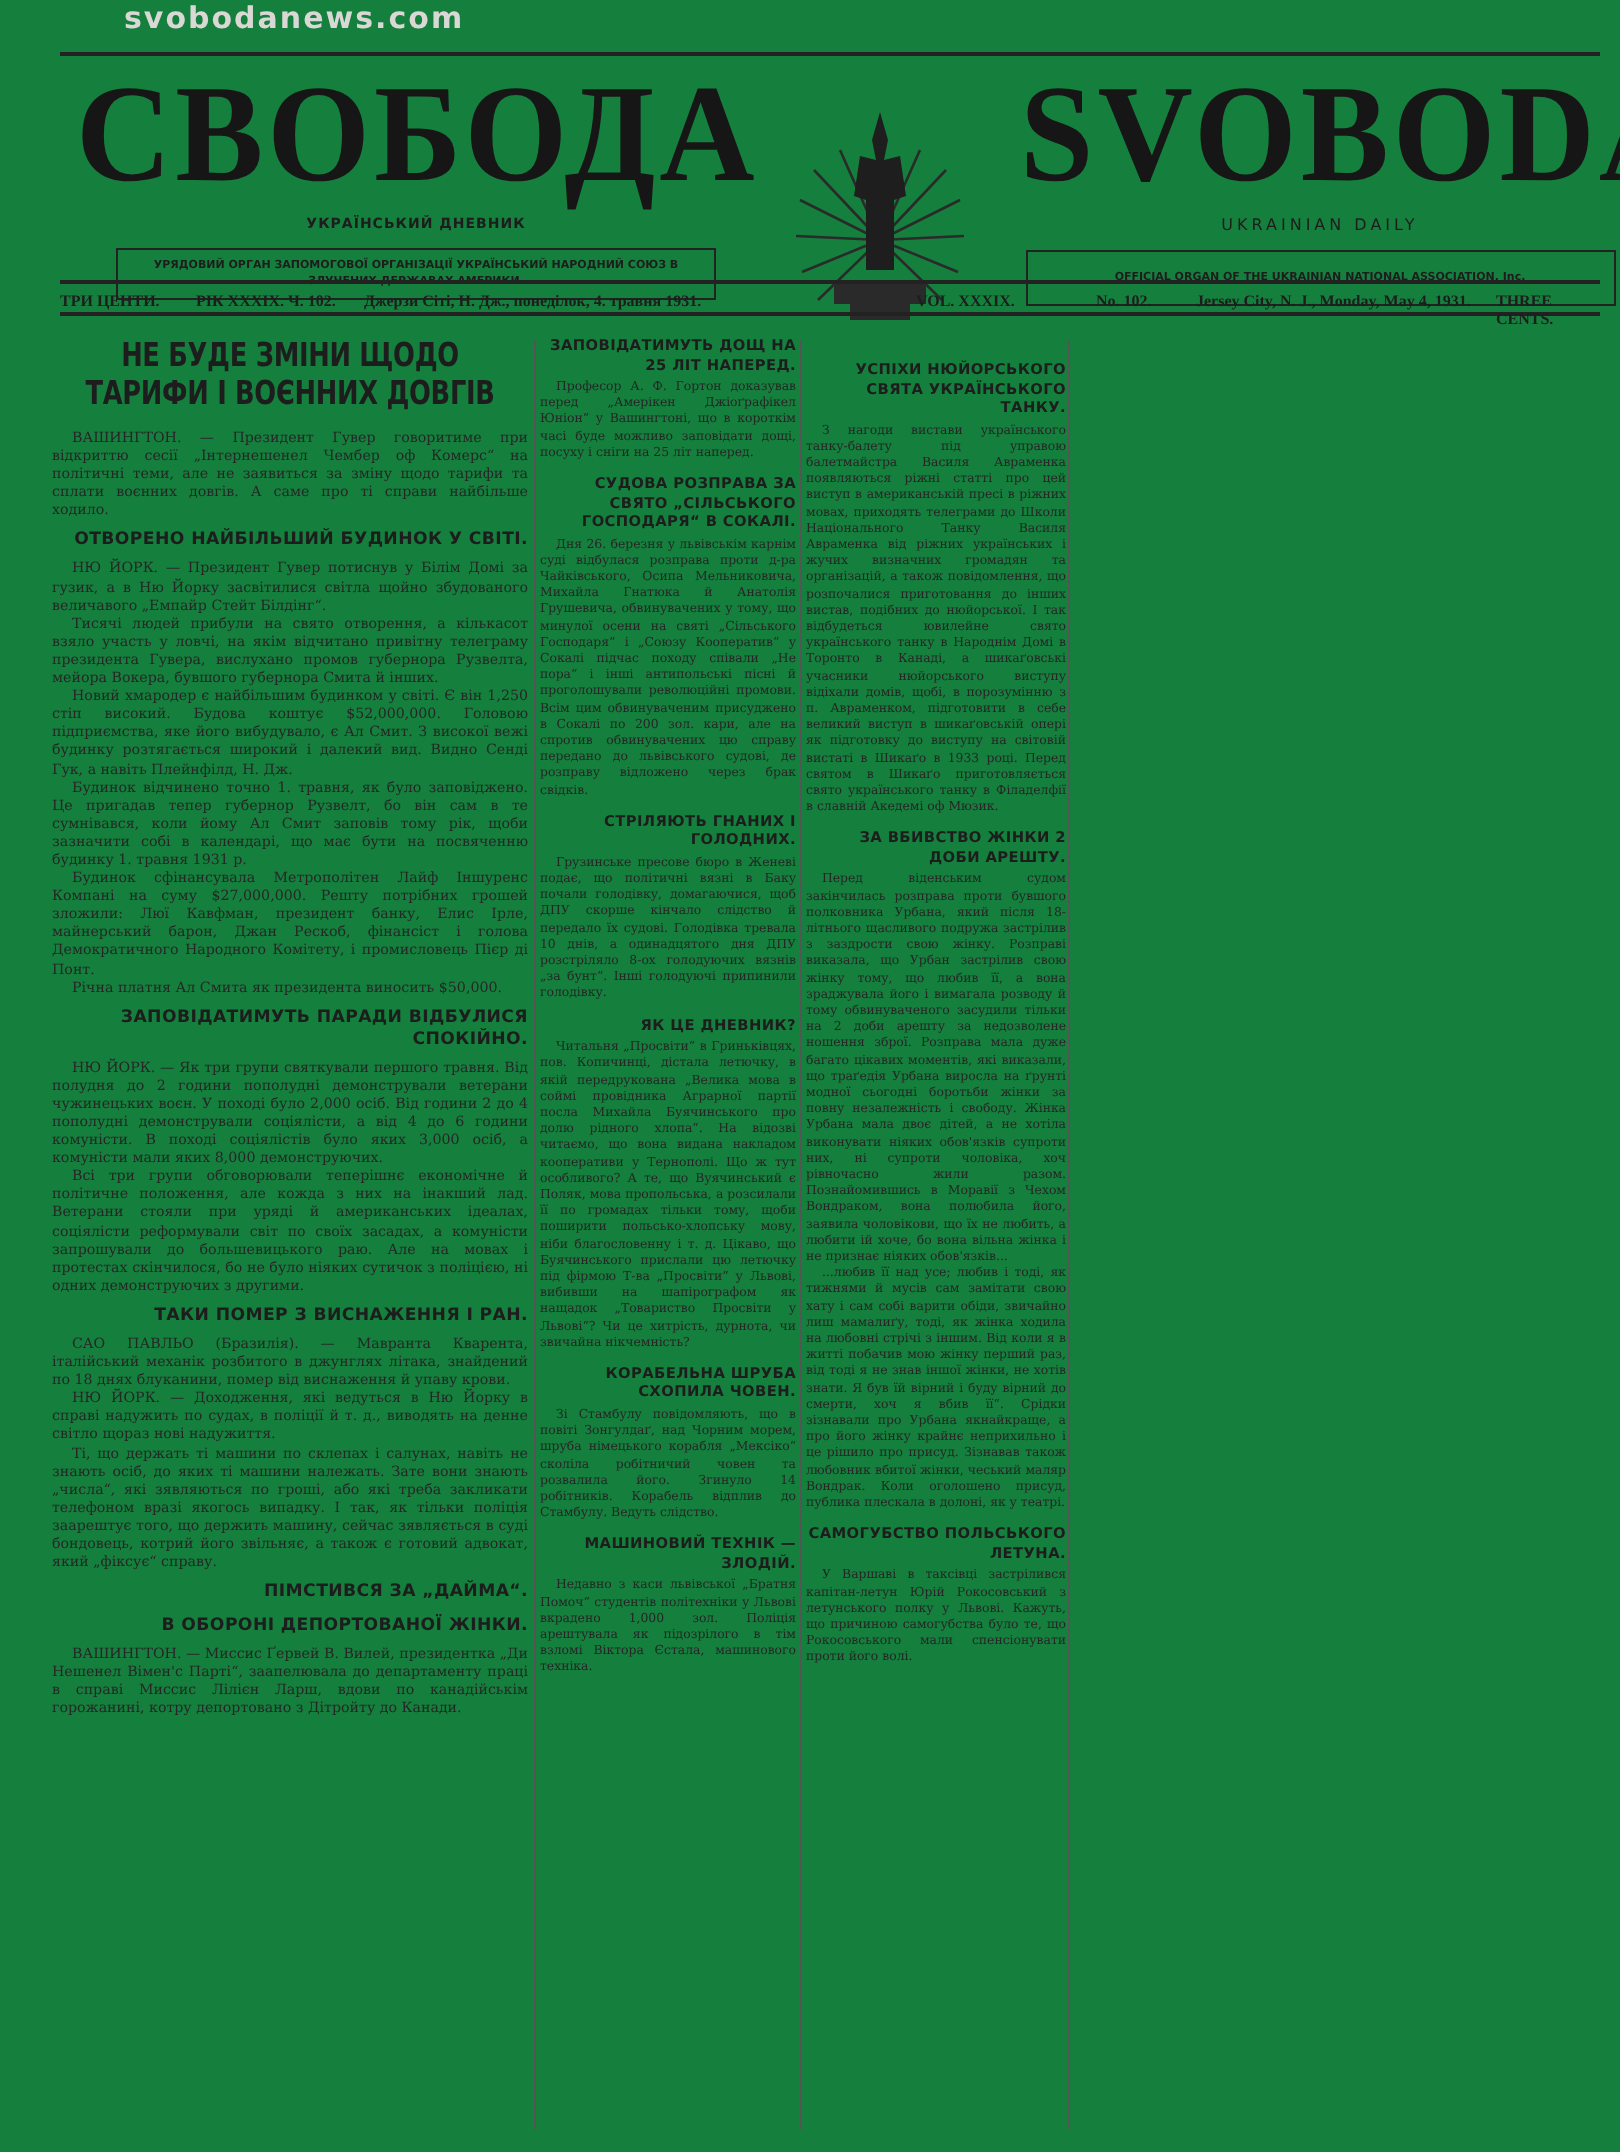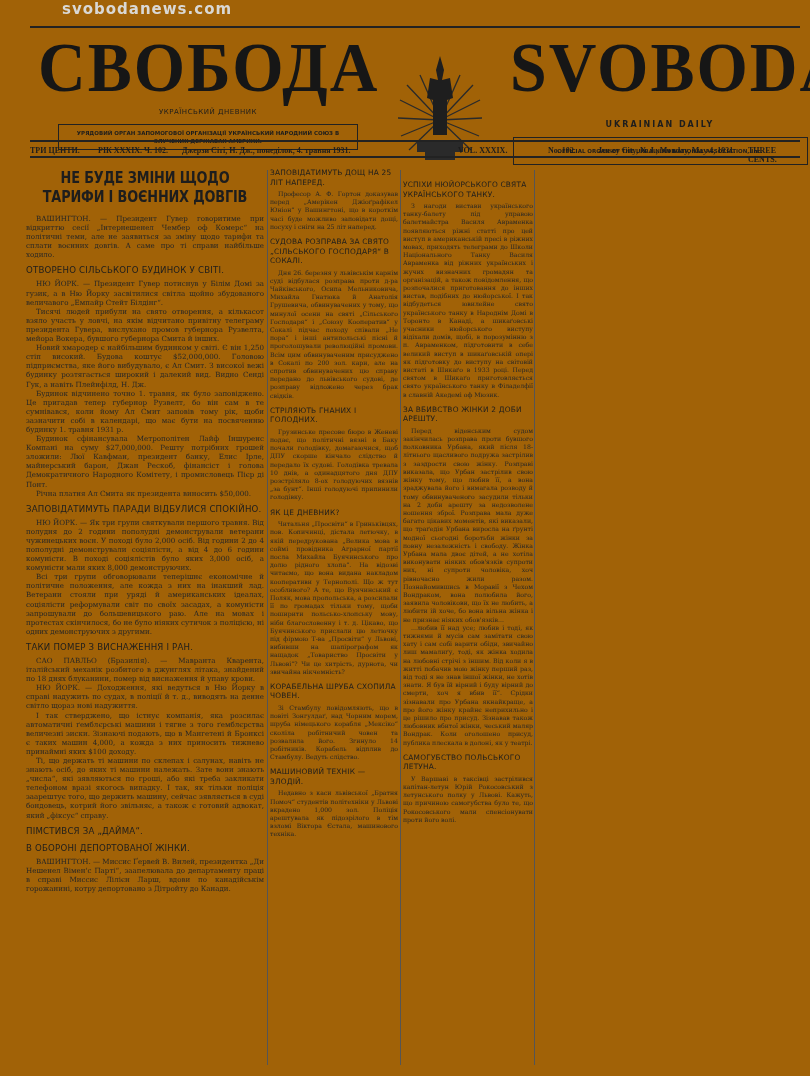--- a/index.html
+++ b/index.html
@@ -1,38 +1,38 @@
 <!DOCTYPE html>
 <html><head>
 <meta charset="utf-8">
 <style>
   * { box-sizing: border-box; margin: 0; padding: 0; }
   body { width: 810px; height: 1076px; background: #e9e7e2; font-family: "DejaVu Serif", serif; color: #1d1d1d; overflow: hidden; position: relative; }
-  .page { position: absolute; left: 0; top: 0; width: 810px; height: 1076px; background: #a16207; }
+  .page { position: absolute; left: 0; top: 0; width: 810px; height: 1076px; background: #15803d; }
   .watermark { position: absolute; left: 62px; top: 0; font-family: "DejaVu Sans", sans-serif; font-size: 15px; color: #d9d8d5; font-weight: bold; letter-spacing: 1px; }
   .masthead { position: absolute; left: 30px; top: 26px; width: 770px; height: 135px; border-top: 2px solid #222; }
   .mast-left { position: absolute; left: 8px; top: 8px; width: 340px; text-align: center; }
   .mast-right { position: absolute; left: 480px; top: 8px; width: 300px; text-align: center; }
   .title-cyr, .title-lat { font-family: "Liberation Serif", serif; font-weight: bold; font-size: 66px; line-height: 64px; letter-spacing: 2px; color: #161616; transform: scaleY(1.05); }
-  .subtitle { font-family: "DejaVu Sans", sans-serif; font-weight: normal; font-size: 7px; letter-spacing: .5px; margin-top: 8px; }
-  .subtitle-en { font-family: "DejaVu Sans", sans-serif; font-weight: bold; font-size: 8px; letter-spacing: 2px; margin-top: 20px; }
+  .subtitle { font-family: "DejaVu Sans", sans-serif; font-weight: bold; font-size: 7px; letter-spacing: .5px; margin-top: 8px; }
+  .subtitle-en { font-family: "DejaVu Sans", sans-serif; font-weight: normal; font-size: 8px; letter-spacing: 2px; margin-top: 8px; }
   .organ-box { border: 1.5px solid #222; padding: 4px 8px; margin: 8px auto 0; font-family: "DejaVu Sans", sans-serif; font-size: 5.5px; font-weight: bold; text-align: center; line-height: 8px; }
   .organ-box.left { width: 300px; }
   .organ-box.right { width: 295px; padding: 9px 6px; }
   .emblem { position: absolute; left: 365px; top: 22px; width: 90px; height: 115px; }
   .dateline { position: absolute; left: 30px; top: 140px; width: 770px; height: 18px; border-top: 2px solid #222; border-bottom: 2px solid #222; font-family: "Liberation Serif", serif; font-weight: bold; font-size: 8px; }
   .dateline span { position: absolute; top: 4px; }
   .col { position: absolute; top: 168px; }
   .col1 { left: 26px; width: 238px; }
   .col2 { left: 270px; width: 128px; }
   .col3 { left: 403px; width: 130px; }
   .col4 { left: 537px; width: 130px; }
   .rule { position: absolute; top: 170px; width: 1px; background: #555; }
   .hl-big { font-family: "DejaVu Sans", sans-serif; font-weight: bold; text-align: center; font-size: 16.5px; line-height: 19px; transform: scaleX(.78); transform-origin: center; margin: 0 -30px; letter-spacing: -.2px; }
-  .hl { font-family: "DejaVu Sans", sans-serif; font-weight: normal; text-align: left; font-size: 8.6px; line-height: 11px; margin: 6px 0 3px; letter-spacing: .2px; }
+  .hl { font-family: "DejaVu Sans", sans-serif; font-weight: bold; text-align: right; font-size: 8.6px; line-height: 11px; margin: 6px 0 3px; letter-spacing: .2px; }
   .hl.sm { font-size: 7.4px; line-height: 9.5px; }
   p.body { font-family: "DejaVu Serif", serif; font-size: 7.1px; line-height: 9.1px; text-align: justify; text-indent: 10px; color: #262626; }
   p.body.sm { font-size: 6.2px; line-height: 8.2px; text-indent: 8px; }
 </style>
 </head>
 <body>
 
 <div class="page">
 
   <div class="watermark">svobodanews.com</div>
@@ -80,34 +80,33 @@
   </div>
 
   <div class="rule" style="left:267px;height:895px"></div>
   <div class="rule" style="left:400px;height:895px"></div>
   <div class="rule" style="left:534px;height:420px"></div>
   <div class="rule" style="left:534px;top:590px;height:475px"></div>
 
   <div class="col col1">
     <div class="hl-big">НЕ БУДЕ ЗМІНИ ЩОДО ТАРИФИ І ВОЄННИХ ДОВГІВ</div>
     <p class="body" style="margin-top:8px">ВАШИНГТОН. — Президент Гувер говоритиме при відкриттю сесії „Інтернешенел Чембер оф Комерс“ на політичні теми, але не заявиться за зміну щодо тарифи та сплати воєнних довгів. А саме про ті справи найбільше ходило.</p>
-    <div class="hl">ОТВОРЕНО СІЛЬСЬКОГО БУДИНОК У СВІТІ.</div>
+    <div class="hl">ОТВОРЕНО НАЙБІЛЬШИЙ БУДИНОК У СВІТІ.</div>
     <p class="body">НЮ ЙОРК. — Президент Гувер потиснув у Білім Домі за гузик, а в Ню Йорку засвітилися світла щойно збудованого величавого „Емпайр Стейт Білдінг“.</p>
     <p class="body">Тисячі людей прибули на свято отворення, а кількасот взяло участь у ловчі, на якім відчитано привітну телеграму президента Гувера, вислухано промов губернора Рузвелта, мейора Вокера, бувшого губернора Смита й інших.</p>
     <p class="body">Новий хмародер є найбільшим будинком у світі. Є він 1,250 стіп високий. Будова коштує $52,000,000. Головою підприємства, яке його вибудувало, є Ал Смит. З високої вежі будинку розтягається широкий і далекий вид. Видно Сенді Гук, а навіть Плейнфілд, Н. Дж.</p>
     <p class="body">Будинок відчинено точно 1. травня, як було заповіджено. Це пригадав тепер губернор Рузвелт, бо він сам в те сумнівався, коли йому Ал Смит заповів тому рік, щоби зазначити собі в календарі, що має бути на посвяченню будинку 1. травня 1931 р.</p>
     <p class="body">Будинок сфінансувала Метрополітен Лайф Іншуренс Компані на суму $27,000,000. Решту потрібних грошей зложили: Люї Кавфман, президент банку, Елис Ірле, майнерський барон, Джан Рескоб, фінансіст і голова Демократичного Народного Комітету, і промисловець Пієр ді Понт.</p>
     <p class="body">Річна платня Ал Смита як президента виносить $50,000.</p>
     <div class="hl">ЗАПОВІДАТИМУТЬ ПАРАДИ ВІДБУЛИСЯ СПОКІЙНО.</div>
     <p class="body">НЮ ЙОРК. — Як три групи святкували першого травня. Від полудня до 2 години пополудні демонстрували ветерани чужинецьких воєн. У поході було 2,000 осіб. Від години 2 до 4 пополудні демонстрували соціялісти, а від 4 до 6 години комуністи. В поході соціялістів було яких 3,000 осіб, а комуністи мали яких 8,000 демонструючих.</p>
     <p class="body">Всі три групи обговорювали теперішнє економічне й політичне положення, але кожда з них на інакший лад. Ветерани стояли при уряді й американських ідеалах, соціялісти реформували світ по своїх засадах, а комуністи запрошували до большевицького раю. Але на мовах і протестах скінчилося, бо не було ніяких сутичок з поліцією, ні одних демонструючих з другими.</p>
     <div class="hl">ТАКИ ПОМЕР З ВИСНАЖЕННЯ І РАН.</div>
     <p class="body">САО ПАВЛЬО (Бразилія). — Мавранта Кварента, італійський механік розбитого в джунглях літака, знайдений по 18 днях блуканини, помер від виснаження й упаву крови.</p>
     <p class="body">НЮ ЙОРК. — Доходження, які ведуться в Ню Йорку в справі надужить по судах, в поліції й т. д., виводять на денне світло щораз нові надужиття.</p>
-    <p class="body">І так стверджено, що істнує компанія, яка розсилає автоматичні ґемблєрські машини і тягне з того ґемблєрства величезні зиски. Зізнаючі подають, що в Мангетені й Бронксі є таких машин 4,000, а кожда з них приносить тижнево принаймні яких $100 доходу.</p>
     <p class="body">Ті, що держать ті машини по склепах і салунах, навіть не знають осіб, до яких ті машини належать. Зате вони знають „числа“, які зявляються по гроші, або які треба закликати телефоном вразі якогось випадку. І так, як тільки поліція заарештує того, що держить машину, сейчас зявляється в суді бондовець, котрий його звільняє, а також є готовий адвокат, який „фіксує“ справу.</p>
     <div class="hl">ПІМСТИВСЯ ЗА „ДАЙМА“.</div>
     <div class="hl">В ОБОРОНІ ДЕПОРТОВАНОЇ ЖІНКИ.</div>
     <p class="body">ВАШИНГТОН. — Миссис Ґервей В. Вилей, президентка „Ди Нешенел Вімен'с Парті“, заапелювала до департаменту праці в справі Миссис Лілієн Ларш, вдови по канадійськім горожанині, котру депортовано з Дітройту до Канади.</p>
   </div>
 
   <div class="col col2">
     <div class="hl sm" style="margin-top:0">ЗАПОВІДАТИМУТЬ ДОЩ НА 25 ЛІТ НАПЕРЕД.</div>
     <p class="body sm">Професор А. Ф. Гортон доказував перед „Амерікен Джіоґрафікел Юніон“ у Вашингтоні, що в короткім часі буде можливо заповідати дощі, посуху і сніги на 25 літ наперед.</p>
     <div class="hl sm">СУДОВА РОЗПРАВА ЗА СВЯТО „СІЛЬСЬКОГО ГОСПОДАРЯ“ В СОКАЛІ.</div>

